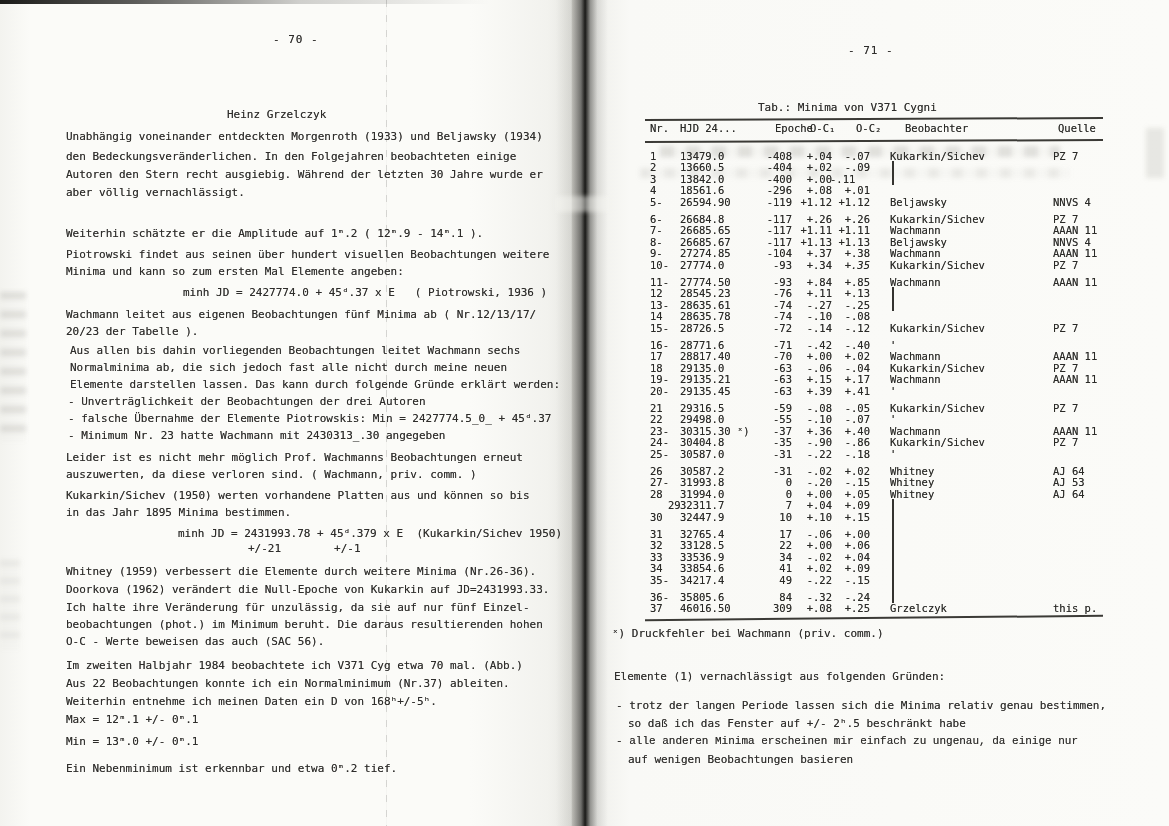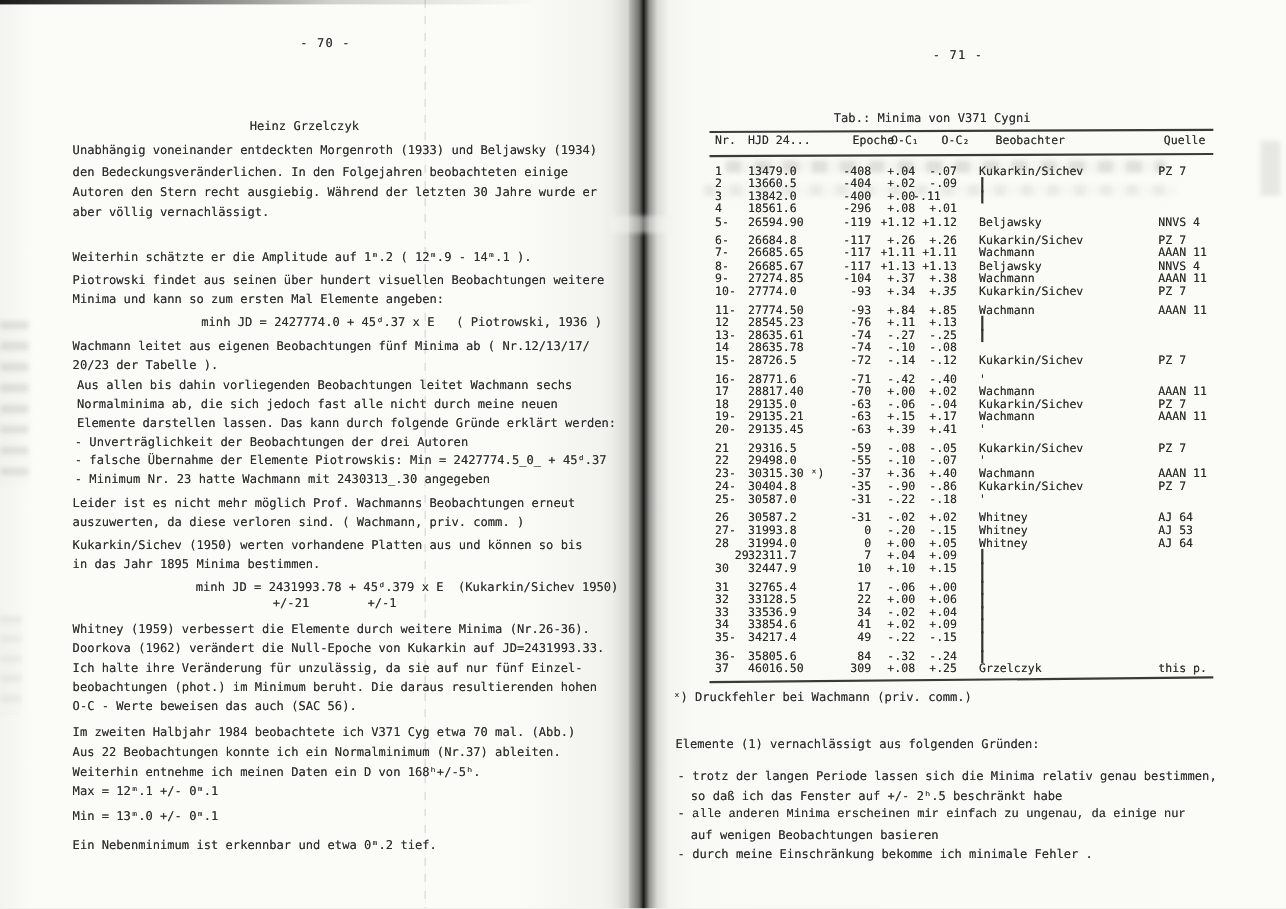--- a/index.html
+++ b/index.html
@@ -111,21 +111,20 @@
     <div class="tl" style="left: 66px; top: 678px;">Aus 22 Beobachtungen konnte ich ein Normalminimum (Nr.37) ableiten.</div>
     <div class="tl" style="left: 66px; top: 696px;">Weiterhin entnehme ich meinen Daten ein D von 168ʰ+/-5ʰ.</div>
     <div class="tl" style="left: 66px; top: 714px;">Max = 12ᵐ.1 +/- 0ᵐ.1</div>
     <div class="tl" style="left: 66px; top: 736px;">Min = 13ᵐ.0 +/- 0ᵐ.1</div>
     <div class="tl" style="left: 66px; top: 763px;">Ein Nebenminimum ist erkennbar und etwa 0ᵐ.2 tief.</div>
     <div class="tl" style="left: 614px; top: 671px;">Elemente (1) vernachlässigt aus folgenden Gründen:</div>
     <div class="tl" style="left: 616px; top: 700px;">- trotz der langen Periode lassen sich die Minima relativ genau bestimmen,</div>
     <div class="tl" style="left: 628px; top: 718px;">so daß ich das Fenster auf +/- 2ʰ.5 beschränkt habe</div>
     <div class="tl" style="left: 616px; top: 736px; font-family: Liberation Mono, monospace;">- alle anderen Minima erscheinen mir einfach zu ungenau, da einige nur</div>
     <div class="tl" style="left: 628px; top: 754px;">auf wenigen Beobachtungen basieren</div>
-    <div class="tl" style="left: 616px; top: 771px;">- durch meine Einschränkung bekomme ich minimale Fehler .</div>
     <div class="tl tbl" style="left: 650px; top: 123px;">Nr.</div>
     <div class="tl tbl" style="left: 680px; top: 123px;">HJD 24...</div>
     <div class="tl tbl" style="left: 775px; top: 123px;">Epoche</div>
     <div class="tl tbl" style="left: 810px; top: 123px;">O-C₁</div>
     <div class="tl tbl" style="left: 856px; top: 123px;">O-C₂</div>
     <div class="tl tbl" style="left: 905px; top: 123px;">Beobachter</div>
     <div class="tl tbl" style="left: 1058px; top: 123px;">Quelle</div>
     <div class="trow" style="top: 151px;">
       <div class="tl tbl" style="left: 650px;">1</div>
       <div class="tl tbl" style="left: 680px;">13479.0</div>

